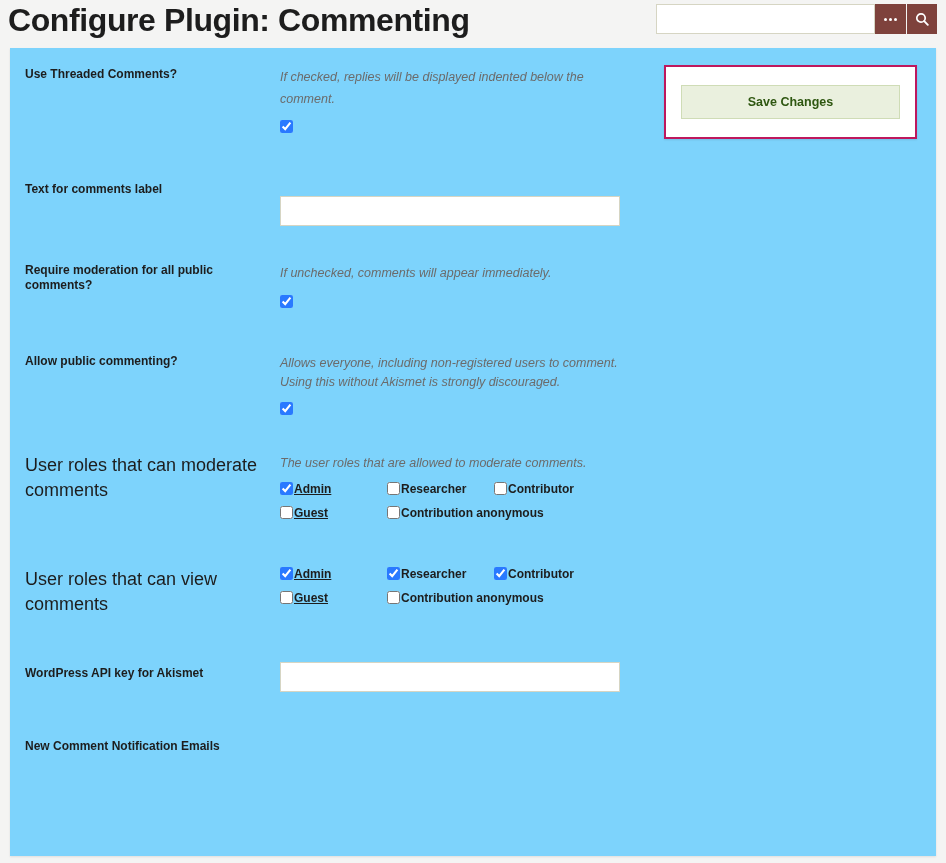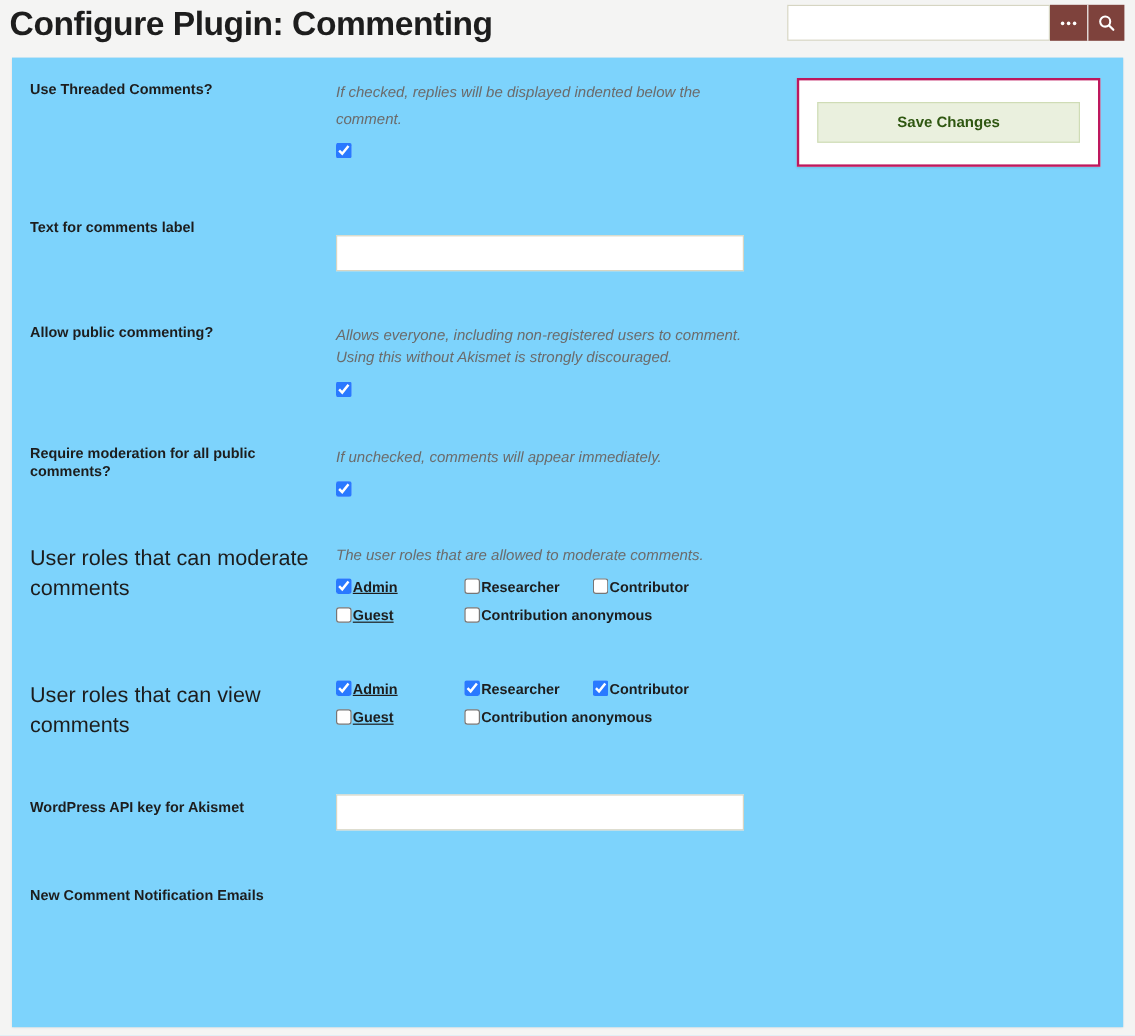--- a/index.html
+++ b/index.html
@@ -15,21 +15,21 @@
   
   .topbar {
     position: relative;
     height: 40px;
     background: #f4f4f3;
     display: flex;
     align-items: center;
   }
   .page-title {
     margin-left: 8px;
-    font-size: 28px;
+    font-size: 32px;
     font-weight: bold;
     color: #1d1d1d;
     letter-spacing: -0.4px;
     white-space: nowrap;
   }
   .search-wrap {
     position: absolute;
     left: 656px; top: 4px;
     display: flex;
     height: 30px;
@@ -194,34 +194,34 @@
 
       <div class="field" style="padding-top:47px;">
         <div class="f-label">Text for comments label</div>
         <div class="f-body">
           <div style="margin-top:14px;">
             <input class="txt" type="text" style="">
           </div>
         </div>
       </div>
 
+      <div class="field" style="padding-top:37px;">
+        <div class="f-label">Require moderation for all public comments?</div>
+        <div class="f-body">
+          <p class="help">If unchecked, comments will appear immediately.</p>
+          <div class="cb-row">
+            <input type="checkbox" checked="" style="">
+          </div>
+        </div>
+      </div>
+
       <div class="field" style="padding-top:44px;">
         <div class="f-label">Allow public commenting?</div>
         <div class="f-body">
           <p class="help tight">Allows everyone, including non-registered users to comment. Using this without Akismet is strongly discouraged.</p>
-          <div class="cb-row">
-            <input type="checkbox" checked="" style="">
-          </div>
-        </div>
-      </div>
-
-      <div class="field" style="padding-top:37px;">
-        <div class="f-label">Require moderation for all public comments?</div>
-        <div class="f-body">
-          <p class="help">If unchecked, comments will appear immediately.</p>
           <div class="cb-row">
             <input type="checkbox" checked="" style="">
           </div>
         </div>
       </div>
 
       <div class="field" style="padding-top:36px;">
         <div class="f-label big">User roles that can moderate comments</div>
         <div class="f-body">
           <p class="help">The user roles that are allowed to moderate comments.</p>

